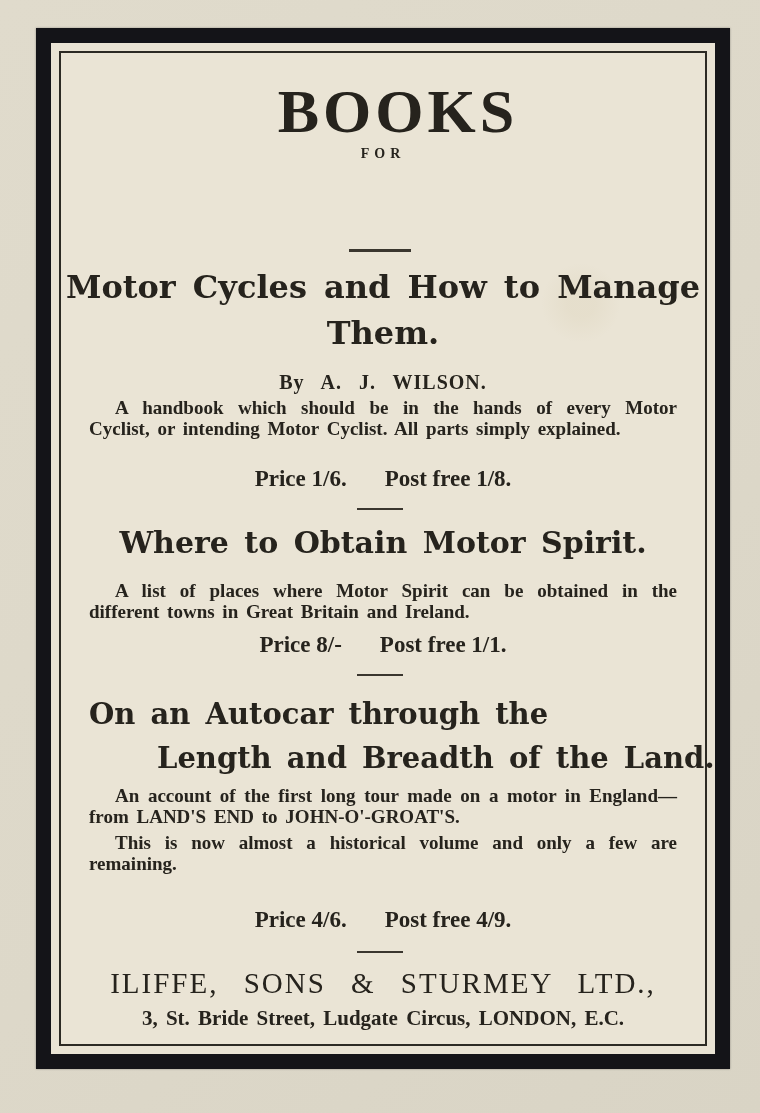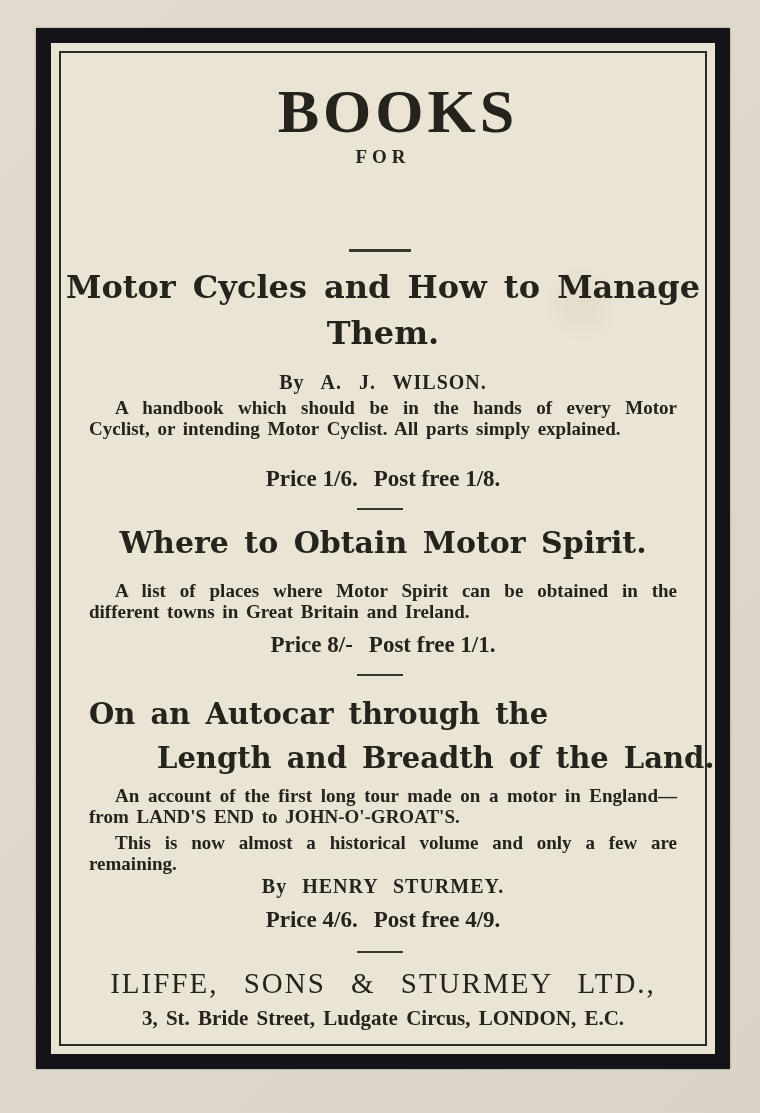--- a/index.html
+++ b/index.html
@@ -32,40 +32,40 @@
   }
   .blk{
     position:absolute;left:61px;right:55px;
     text-align:center;color:#26231d;
   }
   .roman-title{font-family:"Liberation Serif",serif;font-weight:bold;line-height:1;}
   .blackletter{font-family:"DejaVu Serif",serif;font-weight:bold;line-height:1;}
   .body-text{font-family:"Liberation Serif",serif;font-weight:bold;}
 
   #t-books{top:80px;font-size:62px;letter-spacing:4px;margin-left:30px;}
-  #t-for{top:147px;font-size:19px;letter-spacing:5px;font-weight:bold;}
+  #t-for{top:147px;font-size:14px;letter-spacing:5px;font-weight:bold;}
   #t-owners{top:174px;font-size:60px;letter-spacing:3px;word-spacing:34px;}
 
   .rule{position:absolute;left:50%;transform:translateX(-50%);background:#3a362e;}
   #rule1{top:249px;width:62px;height:3px;}
   #rule2{top:508px;width:46px;height:2px;}
   #rule3{top:674px;width:46px;height:2px;}
   #rule4{top:951px;width:46px;height:2px;}
 
   .h-line{white-space:nowrap;}
   #h1{top:264px;font-size:32px;word-spacing:6px;}
   #h1 .h-line{line-height:46px;}
   #byline1{top:371px;font-size:20px;letter-spacing:1px;word-spacing:11px;font-weight:bold;}
   .para{
     font-size:19px;line-height:20.5px;text-align:justify;
     padding:0 28px;text-indent:26px;word-spacing:3px;font-weight:bold;
   }
   #para1{top:398px;}
   .price-line{font-size:23px;font-weight:bold;}
-  .price-line span{display:inline-block;margin:0 8px;text-align:right;}
+  .price-line span{display:inline-block;margin:0 19px;text-align:right;}
   #price1{top:466px;}
 
   #h2{top:524px;font-size:30px;word-spacing:5px;}
   #h2 .h-line{line-height:38px;}
   #para2{top:581px;}
   #price2{top:632px;}
 
   #h3{top:692px;text-align:left;font-size:29px;word-spacing:5px;}
   #h3 .h-line{line-height:44px;}
   #h3 .h-line1{padding-left:28px;}
@@ -112,21 +112,20 @@
   </div>
 
   <div class="rule" id="rule3"></div>
 
   <div class="blk blackletter" id="h3">
     <div class="h-line h-line1">On an Autocar through the</div>
     <div class="h-line h-line2">Length and Breadth of the Land.</div>
   </div>
   <div class="blk para" id="para3a">An account of the first long tour made on a motor in England—from LAND'S END to JOHN-O'-GROAT'S.</div>
   <div class="blk para" id="para3b">This is now almost a historical volume and only a few are remaining.</div>
-  <div class="blk body-text" id="byline2">By HENRY STURMEY.</div>
   <div class="blk price-line" id="price3">
     <span>Price 4/6.</span><span>Post free 4/9.</span>
   </div>
 
   <div class="rule" id="rule4"></div>
 
   <div class="blk roman-title" id="publisher">ILIFFE, SONS &amp; STURMEY LTD.,</div>
   <div class="blk body-text" id="address">3, St. Bride Street, Ludgate Circus, LONDON, E.C.</div>
 </div>
 

